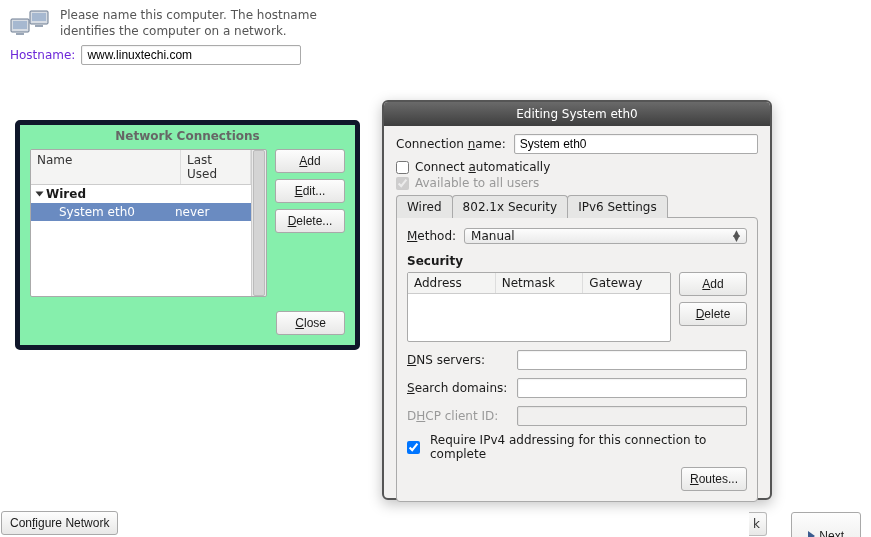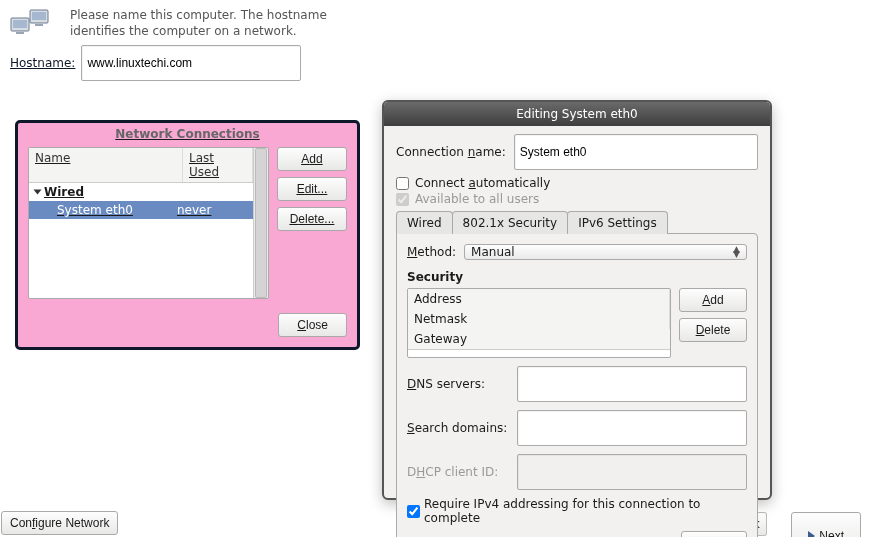--- a/index.html
+++ b/index.html
@@ -1,26 +1,26 @@
 <!DOCTYPE html>
 <html><head>
 <meta charset="utf-8">
 <style>
 * { box-sizing: border-box; margin: 0; padding: 0; }
 body { font-family: "DejaVu Sans", "Liberation Sans", sans-serif; font-size: 12px; background: #fff; color: #1a1a1a; width: 871px; height: 537px; position: relative; overflow: hidden; }
 .top-area { padding: 8px 10px 4px 10px; }
-.header-row { display: flex; align-items: flex-start; gap: 20px; }
+.header-row { display: flex; align-items: center; gap: 10px; }
 .header-icon { width: 40px; height: 30px; }
 .header-text { color: #555; font-size: 12px; max-width: 300px; line-height: 1.3; }
 .hostname-row { margin-top: 6px; display: flex; align-items: center; gap: 6px; }
-.hostname-row label { color: #0f172a; text-decoration: underline; }
-.text-input { border: 1px solid #aaa; border-radius: 2px; padding: 2px 5px; font-size: 12px; height: 36px; box-shadow: inset 1px 1px 1px rgba(0,0,0,0.05); }
+.hostname-row label { color: #6d28d9; }
+.text-input { border: 1px solid #aaa; border-radius: 2px; padding: 2px 5px; font-size: 12px; height: 20px; box-shadow: inset 1px 1px 1px rgba(0,0,0,0.05); }
 .hostname-input { width: 220px; }
 
-.panel { position: absolute; border: 3px solid #0f172a; border-radius: 5px; background: #f9a8d4; text-decoration: underline; }
+.panel { position: absolute; border: 5px solid #0f172a; border-radius: 5px; background: #86efac; }
 .nc-panel { left: 15px; top: 120px; width: 345px; height: 230px; display: flex; flex-direction: column; }
 .panel-title { text-align: center; color: #666; font-weight: bold; font-size: 12px; padding: 4px 0 6px 0; }
 .nc-body { display: flex; gap: 8px; padding: 0 10px 8px 10px; flex: 1; }
 .list-wrap { display: flex; flex: 1; border: 1px solid #aaa; border-radius: 2px; overflow: hidden; }
 .list-inner { flex: 1; background: #fff; overflow: auto; }
 .list-header { display: flex; border-bottom: 1px solid #ccc; background: #f4f4f3; font-size: 12px; color: #333; }
 .list-header .col { padding: 3px 6px; border-right: 1px solid #ddd; }
 .col-name { flex: 1; }
 .col-last { width: 70px; }
 .list-row { display: flex; align-items: center; padding: 2px 6px; font-size: 12px; }
@@ -53,29 +53,29 @@
 .tabs { display: flex; margin-top: 4px; position: relative; z-index: 2; }
 .tab { border: 1px solid #aaa; border-bottom: none; border-top-left-radius: 4px; border-top-right-radius: 4px; padding: 4px 10px; font-size: 12px; background: #e6e6e5; margin-right: -1px; cursor: pointer; position: relative; top: 1px; }
 .tab.active { background: #f2f1f0; border-bottom: 1px solid #f2f1f0; z-index: 3; font-weight: normal; }
 .tab-content { border: 1px solid #aaa; border-radius: 0 4px 4px 4px; padding: 10px; background: #f2f1f0; }
 .method-row { display: flex; align-items: center; gap: 8px; margin-bottom: 10px; }
 .combo { flex: 1; border: 1px solid #aaa; border-radius: 3px; background: linear-gradient(#fdfdfd,#eaeaea); padding: 3px 6px; display: flex; justify-content: space-between; align-items: center; cursor: pointer; height: 16px; }
 .combo .arrows { font-size: 9px; color: #555; line-height: 0.6; }
 .section-title { font-weight: bold; font-size: 12px; margin-bottom: 4px; }
 .addr-row { display: flex; gap: 8px; align-items: flex-start; }
 .addr-table { flex: 1; border: 1px solid #aaa; border-radius: 2px; background: #fff; height: 70px; overflow: hidden; }
-.addr-head { display: flex; border-bottom: 1px solid #ccc; background: #f4f4f3; flex-direction: column; }
+.addr-head { display: flex; border-bottom: 1px solid #ccc; background: #f4f4f3; }
 .addr-head .acol { flex: 1; padding: 3px 6px; font-size: 12px; border-right: 1px solid #ddd; }
 .addr-head .acol:last-child { border-right: none; }
 .addr-btns { display: flex; flex-direction: column; gap: 6px; width: 68px; }
 .form-row { display: flex; align-items: center; margin-top: 8px; }
 .form-row label { width: 110px; font-size: 12px; }
 .form-row .text-input { flex: 1; }
 .form-row.disabled label { color: #999; }
-.req-row { display: flex; align-items: center; gap: 4px; font-size: 12px; margin-top: 7px; }
+.req-row { display: flex; align-items: center; gap: 10px; font-size: 12px; margin-top: 7px; }
 .routes-row { text-align: right; margin-top: 6px; }
 
 .underline-char { text-decoration: underline; }
 svg { display: block; }
 .arrow-right { width: 0; height: 0; border-top: 5px solid transparent; border-bottom: 5px solid transparent; border-left: 7px solid #3b5c8f; }
 </style>
 </head>
 <body>
 
 <div class="top-area">

